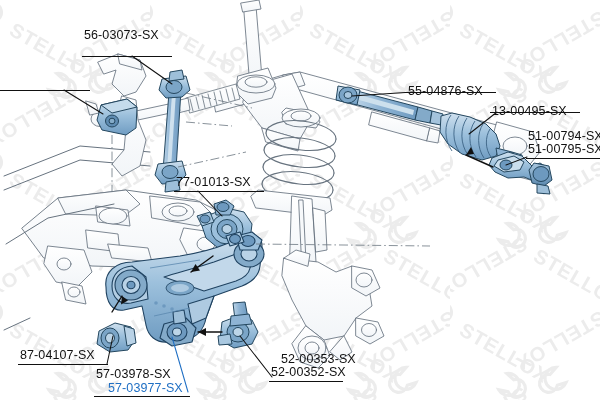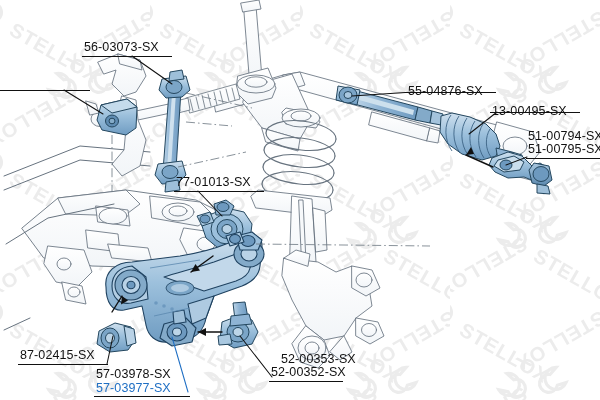--- a/index.html
+++ b/index.html
@@ -2,21 +2,21 @@
 <html><head>
 <meta charset="utf-8">
 <style>
   html,body{margin:0;padding:0;background:#fff;}
   body{width:600px;height:400px;overflow:hidden;font-family:"Liberation Sans",sans-serif;}
   #stage{position:relative;width:600px;height:400px;background:#ffffff;overflow:hidden;}
   #art,#marks{position:absolute;left:0;top:0;width:600px;height:400px;}
   #wm{position:absolute;left:0;top:0;width:600px;height:400px;pointer-events:none;}
   .lbl{position:absolute;font-family:"Liberation Sans",sans-serif;font-size:12.5px;
        color:#111;white-space:nowrap;letter-spacing:.1px;line-height:14px;}
-  .lbl.sel{color:#1f6fc4;}
+  .lbl.sel{color:#1f6fc4;margin-left:12px;}
   .ul{position:absolute;height:0;border-bottom:1.1px solid #111;}
 </style>
 </head>
 <body>
 
 <div id="stage">
 
   <svg id="wm" viewBox="0 0 600 400" xmlns="http://www.w3.org/2000/svg" aria-hidden="true">
     <defs>
       <g id="wmword">
@@ -324,39 +324,39 @@
 
     <g stroke="#6b7680" stroke-width="0.8" fill="none" stroke-dasharray="9 3 1.6 3">
       <path d="M186 93 L252 108"></path>
       <path d="M178 167 L246 152"></path>
       <path d="M112 135 L112 192"></path>
       <path d="M256 244 L430 246"></path>
       <path d="M186 122 L232 126"></path>
     </g>
   </svg>
 
-  <div class="lbl" style="left:84px;top:40px">56-03073-SX</div>
+  <div class="lbl" style="left:84px;top:28px">56-03073-SX</div>
   <div class="ul" style="left:82px;top:56px;width:90px"></div>
 
   <div class="ul" style="left:0px;top:90px;width:90px"></div>
 
   <div class="lbl" style="left:408px;top:84px">55-04876-SX</div>
   <div class="ul" style="left:406px;top:92px;width:90px"></div>
 
   <div class="lbl" style="left:492px;top:104px">13-00495-SX</div>
   <div class="ul" style="left:490px;top:112px;width:90px"></div>
 
   <div class="lbl" style="left:528px;top:129px">51-00794-SX</div>
   <div class="lbl" style="left:528px;top:142px">51-00795-SX</div>
   <div class="ul" style="left:526px;top:158px;width:74px"></div>
 
   <div class="lbl" style="left:176px;top:175px">77-01013-SX</div>
   <div class="ul" style="left:174px;top:191px;width:90px"></div>
 
-  <div class="lbl" style="left:20px;top:348px">87-02415-SX</div>
+  <div class="lbl" style="left:20px;top:348px">87-04107-SX</div>
   <div class="ul" style="left:18px;top:364px;width:90px"></div>
 
   <div class="lbl" style="left:281px;top:352px">52-00353-SX</div>
   <div class="lbl" style="left:271px;top:365px">52-00352-SX</div>
   <div class="ul" style="left:269px;top:381px;width:74px"></div>
 
   <div class="lbl" style="left:96px;top:367px">57-03978-SX</div>
   <div class="lbl sel" style="left:96px;top:381px">57-03977-SX</div>
   <div class="ul" style="left:94px;top:396px;width:96px"></div>
 

